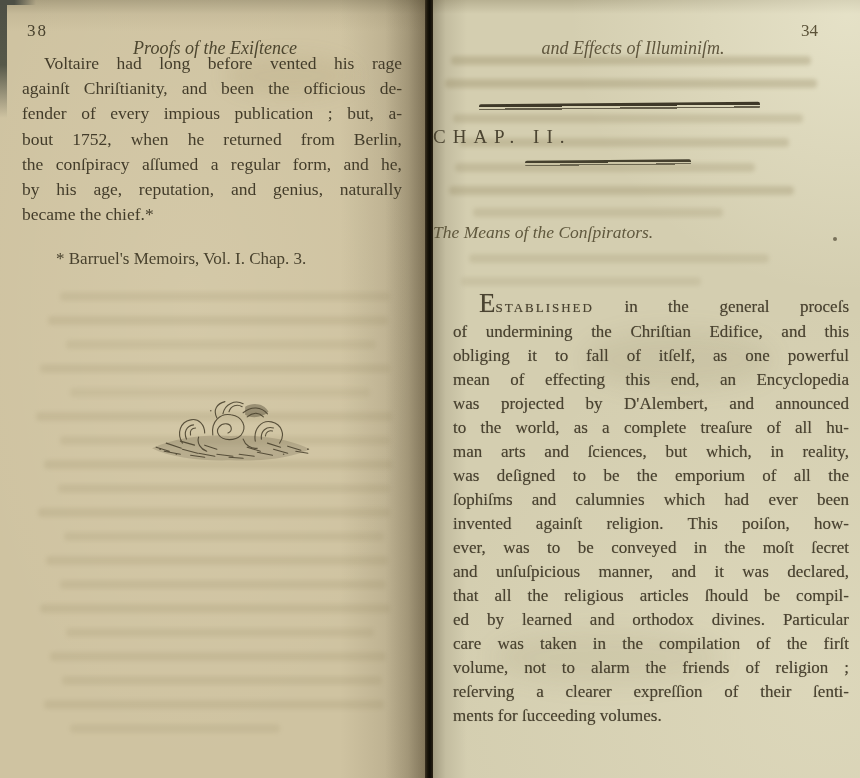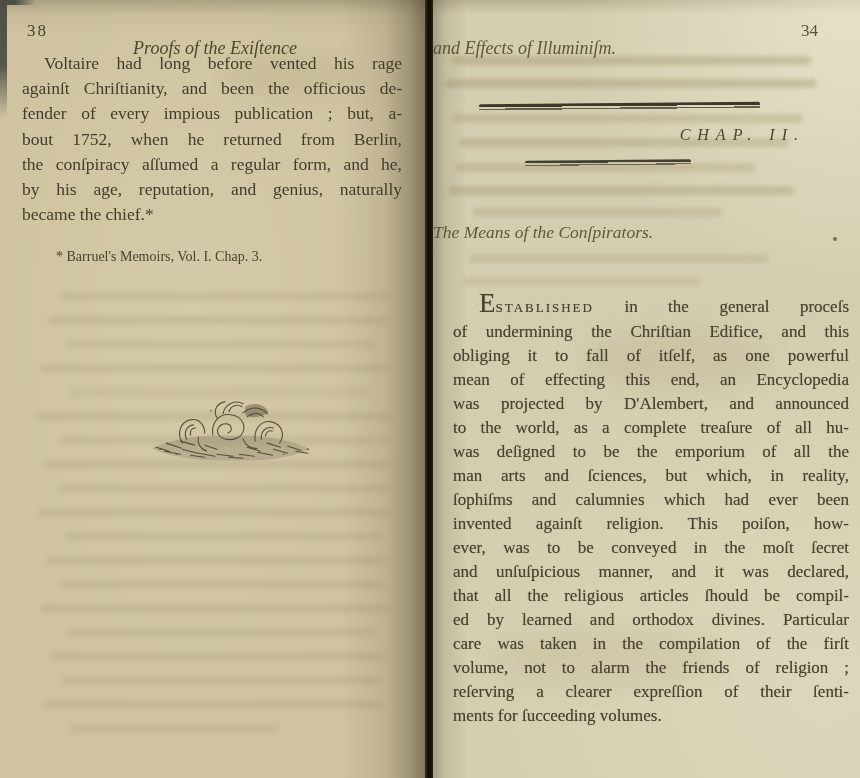--- a/index.html
+++ b/index.html
@@ -40,45 +40,45 @@
   .edge-left { position:absolute; left:0; top:0; width:7px; height:118px;
     background:linear-gradient(to bottom,#4d4f45 0%, #565849 55%, rgba(86,88,73,0) 100%); }
   .edge-top { position:absolute; left:0; top:0; width:36px; height:5px;
     background:linear-gradient(to right,#4d4f45 40%, rgba(86,88,73,0) 100%); }
 
   .pagenum { position:absolute; font-size:17px; color:#49422e; }
   .pagenum-left { left:27px; top:21px; letter-spacing:2px; }
   .pagenum-right { right:42px; top:21px; color:#5b5238; }
   .running-head { position:absolute; top:18px; font-style:italic; font-size:18px; color:#4d462f;margin-top:20px; }
   .rh-left { left:25px; width:380px; text-align:center; }
-  .rh-right { left:0; width:378px; text-align:left; color:rgba(88,79,55,0.95); filter:blur(0.3px); }
+  .rh-right { left:11px; width:378px; text-align:center; color:rgba(88,79,55,0.95); filter:blur(0.3px); }
 
   .body-text { position:absolute; }
   .left-body { left:22px; top:51px; width:380px; font-size:17.5px; line-height:25.2px; color:#433c2a; }
   .right-body { left:20px; top:290px; width:396px; font-size:17px; line-height:24px;
     color:#4a4331; text-shadow:0 0 0.7px rgba(74,67,49,0.55); }
   .line { text-align:justify; text-align-last:justify; }
   .left-body .line:first-child { text-indent:22px; }
   .left-body .line:last-child, .lines-rest .line:last-child { text-align-last:left; }
   .first-line { text-indent:26px; text-align:justify; text-align-last:justify; }
   .initial { font-size:27px; line-height:1; }
   .smallcaps { font-size:13px; letter-spacing:2px; }
 
-  .footnote { position:absolute; left:56px; top:249px; font-size:14px; color:#49422e; }
+  .footnote { position:absolute; left:56px; top:249px; font-size:17px; color:#49422e; }
 
   .rule { position:absolute; }
   .rule-1 { left:46px; top:103px; width:281px; height:7px; transform:rotate(-0.5deg);
     background:linear-gradient(to bottom,#3e3828 0 3px, transparent 3px 4.5px, rgba(62,56,40,0.75) 4.5px 6px, transparent 6px);
     border-radius:2px; }
   .rule-2 { left:92px; top:160px; width:166px; height:6px; transform:rotate(-0.6deg);
     background:linear-gradient(to bottom,#45402e 0 2.5px, transparent 2.5px 4px, rgba(69,64,46,0.7) 4px 5.2px, transparent 5.2px);
     border-radius:2px; }
 
-  .chap-heading { position:absolute; left:0; top:126px; width:372px; text-align:right;
-    font-size:16px; letter-spacing:7px; color:#4c4532;font-style:italic; }
+  .chap-heading { position:absolute; left:0; top:126px; width:372px; text-align:left;
+    font-size:19px; letter-spacing:7px; color:#4c4532; }
   .section-title { position:absolute; left:0; top:222px; width:388px; text-align:left;
     font-style:italic; font-size:17.5px; color:rgba(86,78,52,0.92); filter:blur(0.3px); }
   .speck { position:absolute; left:400px; top:237px; width:4px; height:4px; border-radius:50%;
     background:rgba(70,62,42,0.65); }
 
   .g { position:absolute; height:9px; border-radius:4px; background:#8d8058; filter:blur(2.2px); }
 
   .ornament { position:absolute; left:146px; top:390px; width:170px; height:84px; }
 
   .stain { position:absolute; border-radius:50%; pointer-events:none; }
@@ -189,22 +189,22 @@
     <div class="speck"></div>
 
     <div class="body-text right-body">
       <div class="line first-line"><span class="initial">E</span><span class="smallcaps">STABLISHED</span><span> in the general proceſs</span></div>
       <div class="lines-rest">
           <div class="line">of undermining the Chriſtian Edifice, and this</div>
           <div class="line">obliging it to fall of itſelf, as one powerful</div>
           <div class="line">mean of effecting this end, an Encyclopedia</div>
           <div class="line">was projected by D'Alembert, and announced</div>
           <div class="line">to the world, as a complete treaſure of all hu-</div>
+          <div class="line">man arts and ſciences, but which, in reality,</div>
           <div class="line">was deſigned to be the emporium of all the</div>
-          <div class="line">man arts and ſciences, but which, in reality,</div>
           <div class="line">ſophiſms and calumnies which had ever been</div>
           <div class="line">invented againſt religion. This poiſon, how-</div>
           <div class="line">ever, was to be conveyed in the moſt ſecret</div>
           <div class="line">and unſuſpicious manner, and it was declared,</div>
           <div class="line">that all the religious articles ſhould be compil-</div>
           <div class="line">ed by learned and orthodox divines. Particular</div>
           <div class="line">care was taken in the compilation of the firſt</div>
           <div class="line">volume, not to alarm the friends of religion ;</div>
           <div class="line">reſerving a clearer expreſſion of their ſenti-</div>
           <div class="line">ments for ſucceeding volumes.</div>

